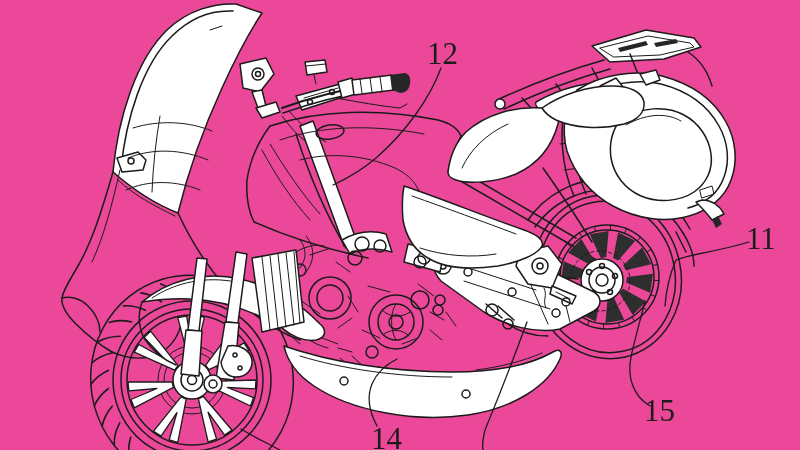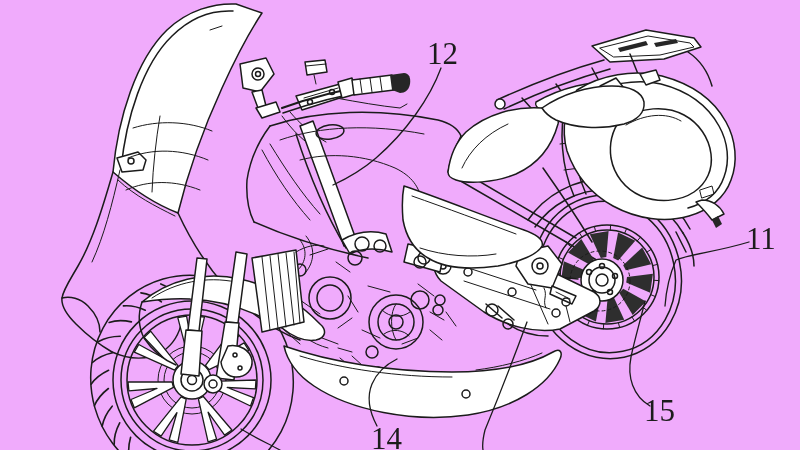--- a/index.html
+++ b/index.html
@@ -1,16 +1,16 @@
 <!DOCTYPE html>
 <html><head>
 <meta charset="utf-8">
 <style>
   html,body{margin:0;padding:0;background:#fff;}
-  .canvas{width:800px;height:450px;background:#f0abfc;position:relative;overflow:hidden;}
+  .canvas{width:800px;height:450px;background:#ec4899;position:relative;overflow:hidden;}
   svg{display:block;}
   svg *{vector-effect:non-scaling-stroke;}
   path,line,circle,ellipse,polyline{stroke:#1b1b1b;fill:none;stroke-width:1.5;stroke-linecap:round;stroke-linejoin:round;}
   .solid{fill:#ffffff;}
   .dark{fill:#262626;stroke:none;}
   .thin{stroke-width:1;}
   .thick{stroke-width:2.2;}
   #front-spokes path{fill:#ffffff;stroke-width:1.3;}
   #rear-spokes path{fill:#2e2e2e;stroke:none;}
   #rear-rimticks line{stroke-width:1;}

